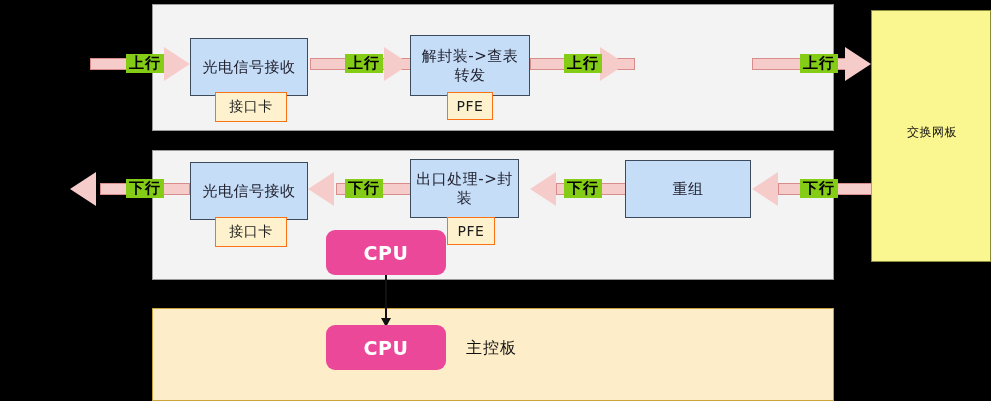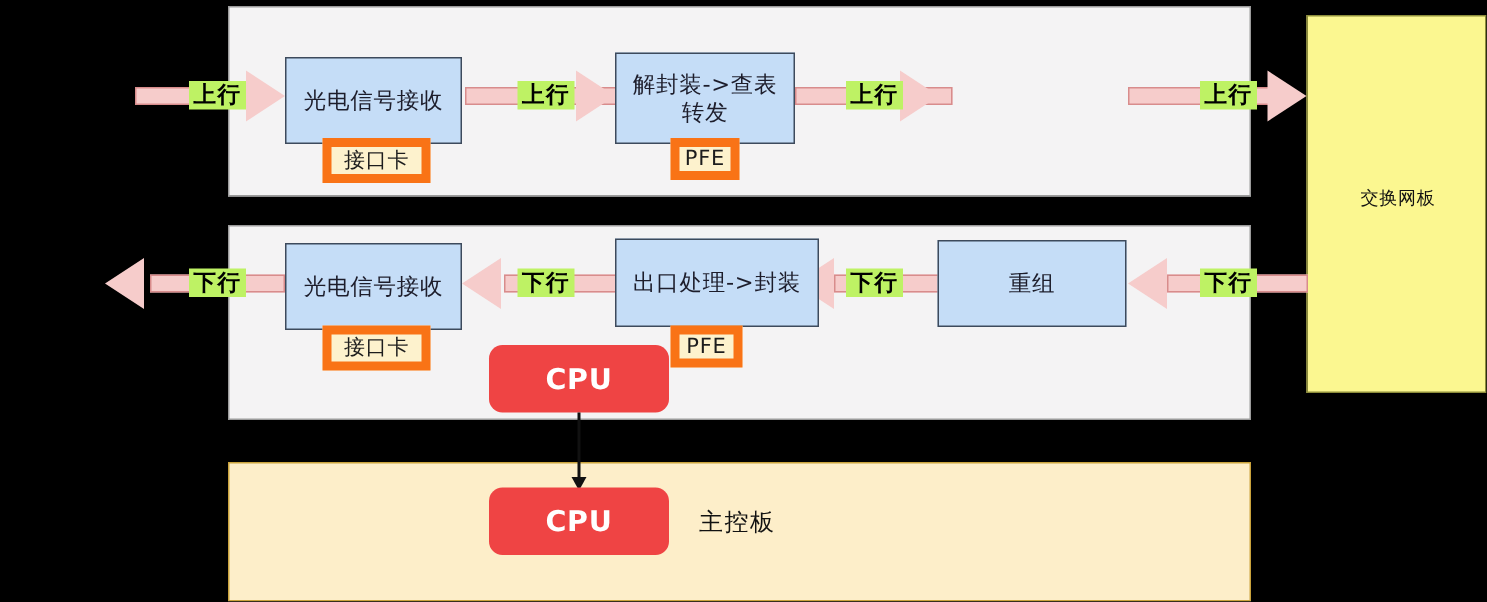--- a/index.html
+++ b/index.html
@@ -53,34 +53,34 @@
     line-height: 1.25;
     padding: 2px 4px;
     letter-spacing: 0.5px;
   }
 
   
   .tag-box {
     position: absolute;
     box-sizing: border-box;
     background: #fdf2cd;
-    border: 6px solid #f97316;
+    border: 1px solid #f97316;
     display: flex;
     align-items: center;
     justify-content: center;
     color: #1d1d1d;
     font-size: 14px;
     letter-spacing: 0.5px;
   }
 
   
   .cpu-box {
     position: absolute;
     box-sizing: border-box;
-    background: #ef4444;
+    background: #ec4899;
     border-radius: 9px;
     display: flex;
     align-items: center;
     justify-content: center;
     color: #ffffff;
     font-size: 19px;
     font-weight: bold;
     letter-spacing: 0.5px;
   }
 
@@ -119,21 +119,21 @@
   }
   .head-left {
     border-top: 17px solid transparent;
     border-bottom: 17px solid transparent;
     border-right: 26px solid #f6cccb;
   }
 
   
   .flow-label {
     position: absolute;
-    background: #bef264;
+    background: #84cc16;
     color: #000000;
     font-size: 15px;
     font-weight: bold;
     letter-spacing: 1px;
     padding: 1px 3px;
     white-space: nowrap;
     line-height: 1.1;
   }
 
   
@@ -200,21 +200,21 @@
   <div class="flow-head head-left" style="left:530px; top:172px;"></div>
   <div class="flow-label" style="left:564px; top:179px;">下行</div>
 
   <div class="flow-shaft" style="left:778px; top:183px; width:94px;"></div>
   <div class="flow-head head-left" style="left:752px; top:172px;"></div>
   <div class="flow-label" style="left:800px; top:179px;">下行</div>
 
   <div class="proc-box" style="left:190px; top:162px; width:118px; height:58px;">光电信号接收</div>
   <div class="tag-box" style="left:215px; top:217px; width:72px; height:30px;">接口卡</div>
 
-  <div class="proc-box" style="left:410px; top:159px; width:136px; height:59px;">出口处理-&gt;封装</div>
+  <div class="proc-box" style="left:410px; top:159px; width:109px; height:59px;">出口处理-&gt;封装</div>
   <div class="tag-box" style="left:447px; top:217px; width:48px; height:28px;">PFE</div>
 
   <div class="proc-box" style="left:625px; top:160px; width:126px; height:58px;">重组</div>
 
   <div class="cpu-box" style="left:326px; top:230px; width:120px; height:45px;">CPU</div>
 
   <div class="connector-line" style="left:385px; top:275px; height:46px;"></div>
   <div class="connector-head" style="left:381px; top:318px;"></div>
 
   <div class="cpu-box" style="left:326px; top:325px; width:120px; height:45px;">CPU</div>

